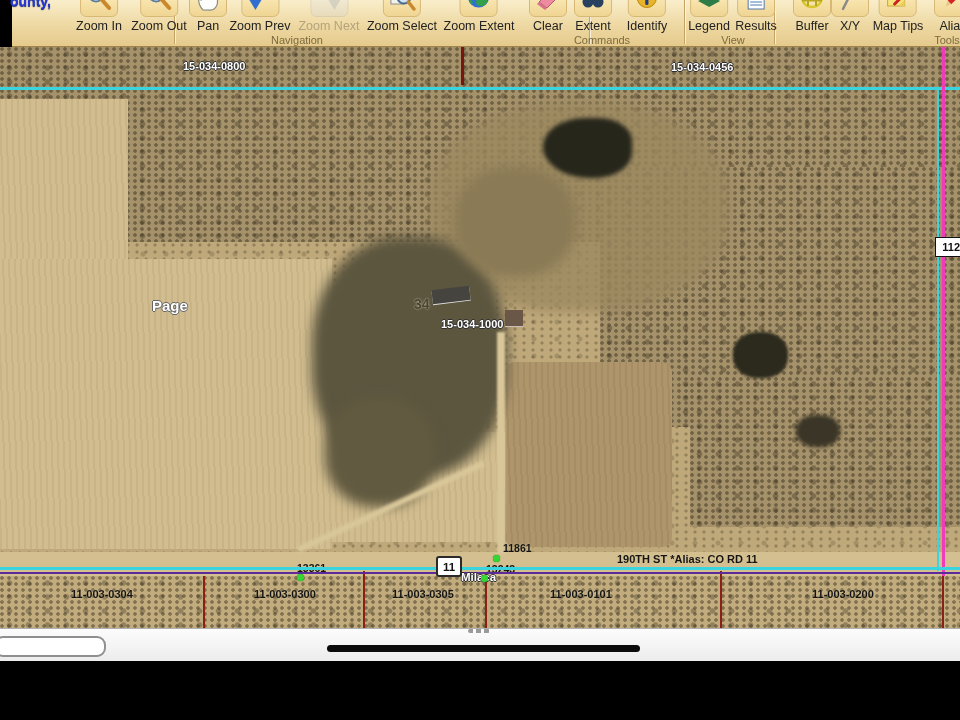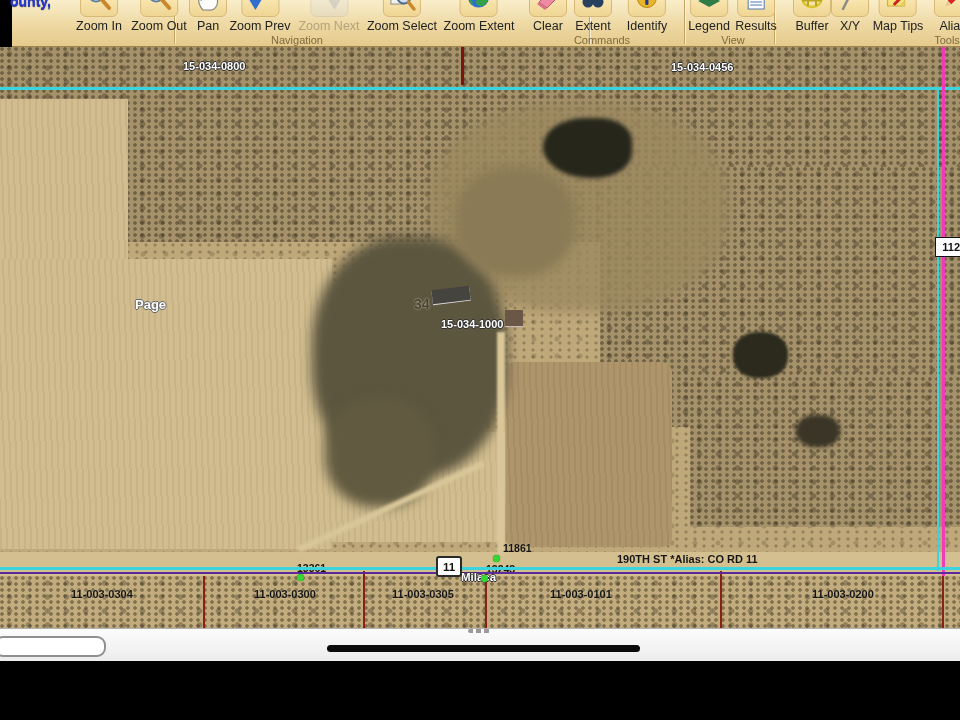--- a/index.html
+++ b/index.html
@@ -282,21 +282,21 @@
       <div style="left:363px;top:524px;width:2px;height:57px;background:#8b2015;z-index:5"></div>
       <div style="left:485px;top:529px;width:2px;height:52px;background:#8b2015;z-index:5"></div>
       <div style="left:720px;top:524px;width:2px;height:57px;background:#8b2015;z-index:5"></div>
       <div style="left:942px;top:529px;width:2px;height:52px;background:#8b2015;z-index:5"></div>
     </div>
 
     <div class="lbl halo" style="left:183px;top:13px">15-034-0800</div>
     <div class="lbl halo" style="left:671px;top:14px">15-034-0456</div>
     <div class="lbl halo" style="left:441px;top:271px">15-034-1000</div>
     <div class="lbl" style="left:414px;top:249px;font-size:14px;color:#4a4436;text-shadow:0 0 2px #d8cfa8">34</div>
-    <div class="lbl halo" style="left:135px;top:250px;font-size:13px;text-shadow:-1px 0 0 #666,1px 0 0 #666,0 -1px 0 #666,0 1px 0 #666">Page</div>
+    <div class="lbl halo" style="left:152px;top:250px;font-size:15px;text-shadow:-1px 0 0 #666,1px 0 0 #666,0 -1px 0 #666,0 1px 0 #666">Page</div>
     <div class="lbl halo z8" style="left:461px;top:524px;font-size:11.5px">Milaca</div>
 
     <div class="lbl blacklbl" style="left:503px;top:495px;font-size:10.5px">11861</div>
     <div class="lbl blacklbl" style="left:297px;top:515px;font-size:10.5px">13361</div>
     <div class="lbl blacklbl" style="left:486px;top:516px;font-size:10.5px">13243</div>
 
     <div class="lbl blacklbl z8" style="left:617px;top:506px">190TH ST  *Alias: CO RD 11</div>
     <div class="shield" style="left:436px;top:509px">
         <span>11</span>
       </div>

